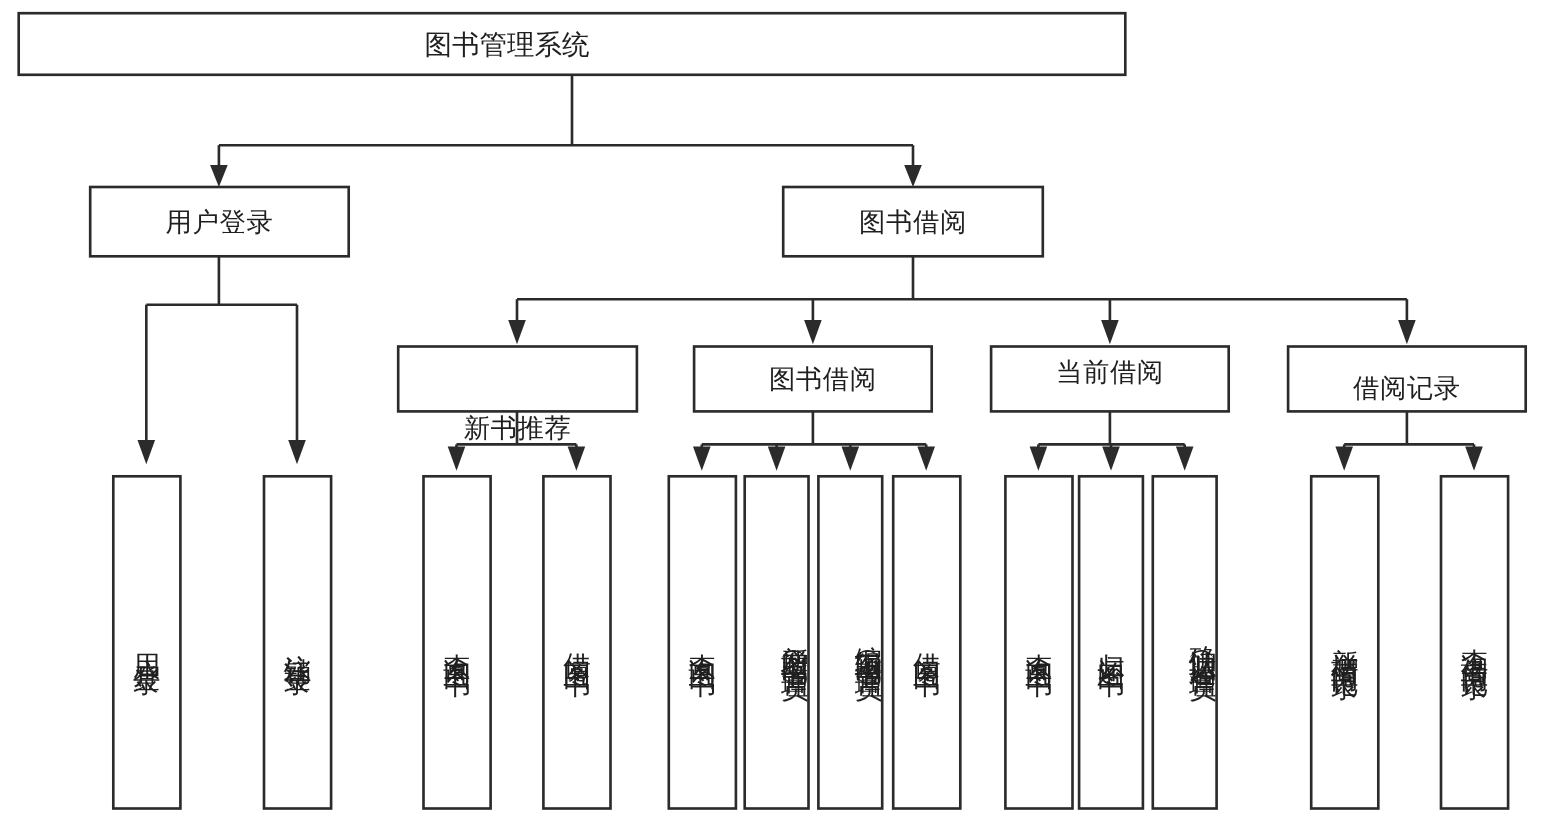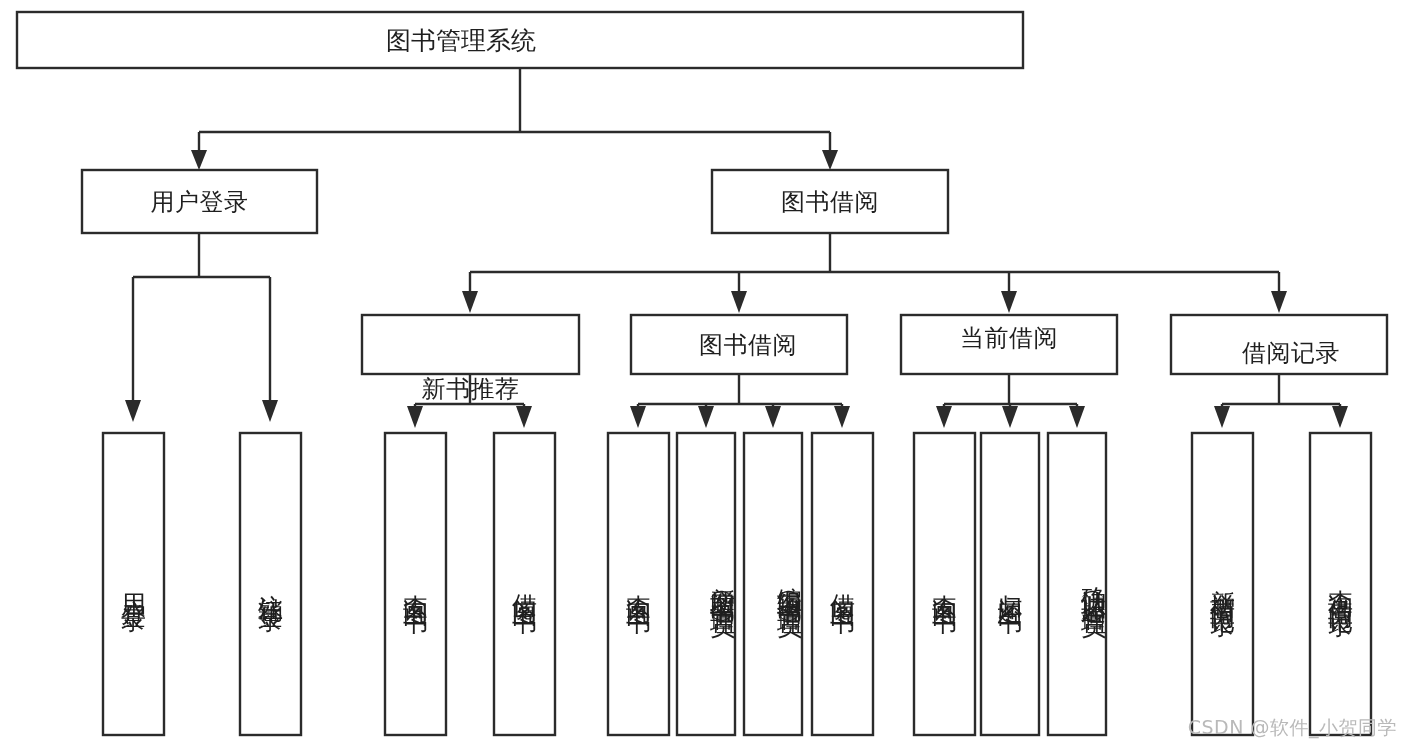--- a/index.html
+++ b/index.html
@@ -148,34 +148,33 @@
   </svg>
 
   <div class="node-label label-root" style="left:17px;top:12px;width:888px;height:56px;">图书管理系统</div>
 
   <div class="node-label label-h" style="left:82px;top:170px;width:235px;height:63px;">用户登录</div>
   <div class="node-label label-h" style="left:712px;top:170px;width:236px;height:63px;">图书借阅</div>
 
   <div class="node-label label-h" style="left:362px;top:315px;width:217px;height:59px;margin-top:44px;">新书推荐</div>
   <div class="node-label label-h" style="left:631px;top:315px;width:234px;height:59px;">图书借阅</div>
   <div class="node-label label-h" style="left:901px;top:315px;width:216px;height:45px;">当前借阅</div>
-  <div class="node-label label-h" style="left:1171px;top:315px;width:216px;height:76px;padding-left:12px;">借阅记录</div>
+  <div class="node-label label-h" style="left:1171px;top:315px;width:216px;height:76px;">借阅记录</div>
 
   <div class="node-label label-v" style="left:103px;top:433px;width:61px;height:302px;">用户登录</div>
   <div class="node-label label-v" style="left:240px;top:433px;width:61px;height:302px;">注销登录</div>
 
   <div class="node-label label-v" style="left:385px;top:433px;width:61px;height:302px;">查询图书</div>
   <div class="node-label label-v" style="left:494px;top:433px;width:61px;height:302px;">借阅图书</div>
 
   <div class="node-label label-v" style="left:608px;top:433px;width:61px;height:302px;">查询图书</div>
   <div class="node-label label-v tall" style="left:677px;top:437px;width:58px;height:296px;">新增图书（管理员）</div>
   <div class="node-label label-v tall" style="left:744px;top:437px;width:58px;height:296px;">编辑图书（管理员）</div>
   <div class="node-label label-v" style="left:812px;top:433px;width:61px;height:302px;">借阅图书</div>
 
   <div class="node-label label-v" style="left:914px;top:433px;width:61px;height:302px;">查询图书</div>
   <div class="node-label label-v" style="left:981px;top:433px;width:58px;height:302px;">归还图书</div>
   <div class="node-label label-v tall" style="left:1048px;top:437px;width:58px;height:296px;">确认归还（管理员）</div>
 
   <div class="node-label label-v" style="left:1192px;top:433px;width:61px;height:302px;">新增借阅记录</div>
   <div class="node-label label-v" style="left:1310px;top:433px;width:61px;height:302px;">查询借阅记录</div>
 
-  <div class="watermark">CSDN @软件_小贺同学</div>
 </div>
 
 </body></html>

